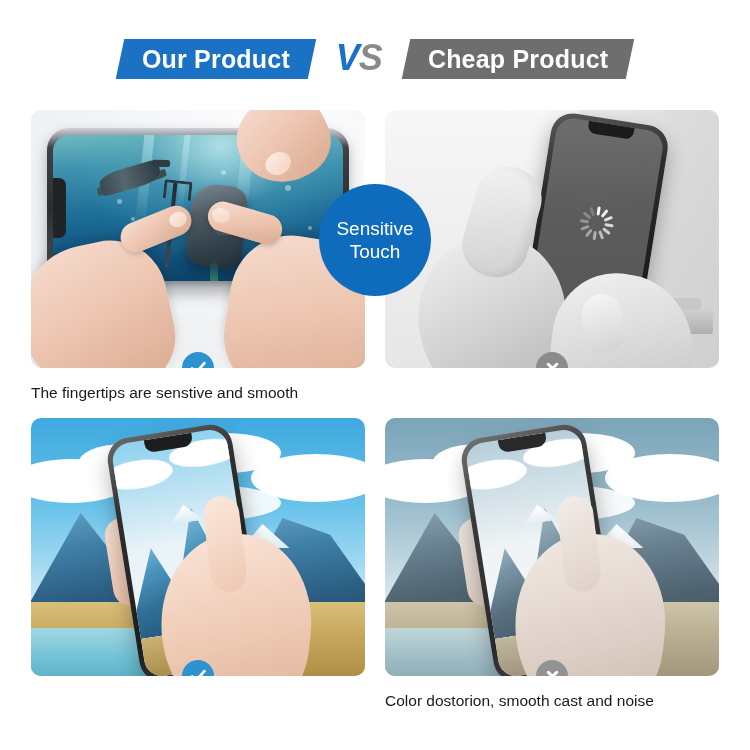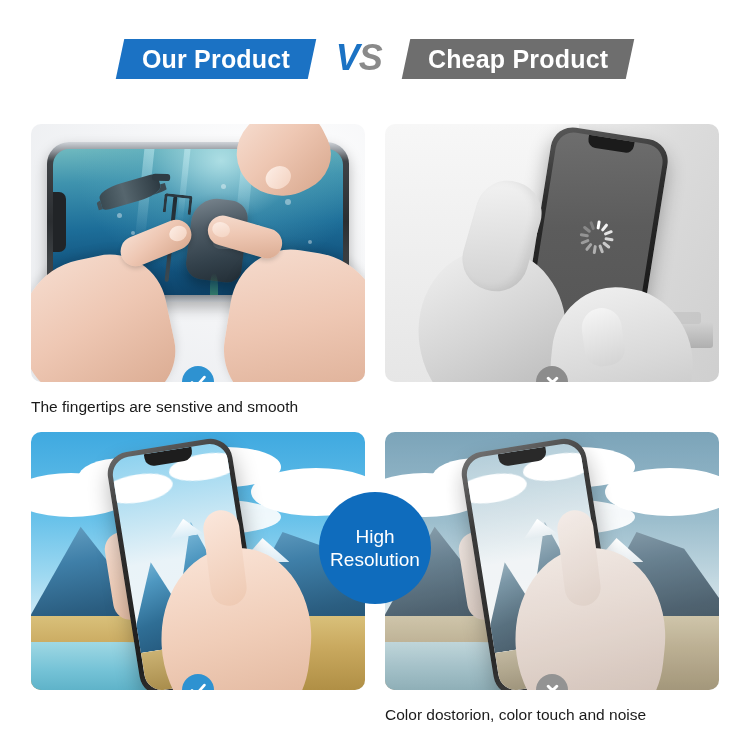--- a/index.html
+++ b/index.html
@@ -84,21 +84,21 @@
   }
   .blob-a { width: 26px; height: 20px; left: 312px; top: 34px; }
   .blob-b { width: 24px; height: 18px; left: 448px; top: 36px; }
   .blob-c { width: 60px; height: 22px; left: 470px; top: 76px; background:#f5f7fa; }
   .blob-d { width: 60px; height: 22px; left: 560px; top: 78px; background:#f5f7fa; }
 
   
   .grid {
     position: absolute;
     left: 31px;
-    top: 124px;
+    top: 110px;
     width: 688px;
     height: 615px;
   }
 
   .cell {
     position: absolute;
     width: 334px;
   }
   .cell.col-l { left: 0; }
   .cell.col-r { left: 354px; }
@@ -697,24 +697,24 @@
         </div>
         <div class="p3-hand"></div>
         <div class="p3-thumb"></div>
 
         <div class="verdict bad">
           <svg width="17" height="17" viewBox="0 0 24 24">
             <path d="M6 6 L18 18 M18 6 L6 18" fill="none" stroke="#ffffff" stroke-width="4.2" stroke-linecap="round"></path>
           </svg>
         </div>
       </div>
-      <div class="caption">Color dostorion, color touch and noise</div>
+      <div class="caption">Color dostorion, smooth cast and noise</div>
     </div>
 
   </div>
 
-
-  <div class="feature-circle fc-res">
-    <span>High</span>
-    <span>Resolution</span>
+  <div class="feature-circle fc-touch">
+    <span>Sensitive</span>
+    <span>Touch</span>
   </div>
 
+
 </div>
 
 </body></html>

